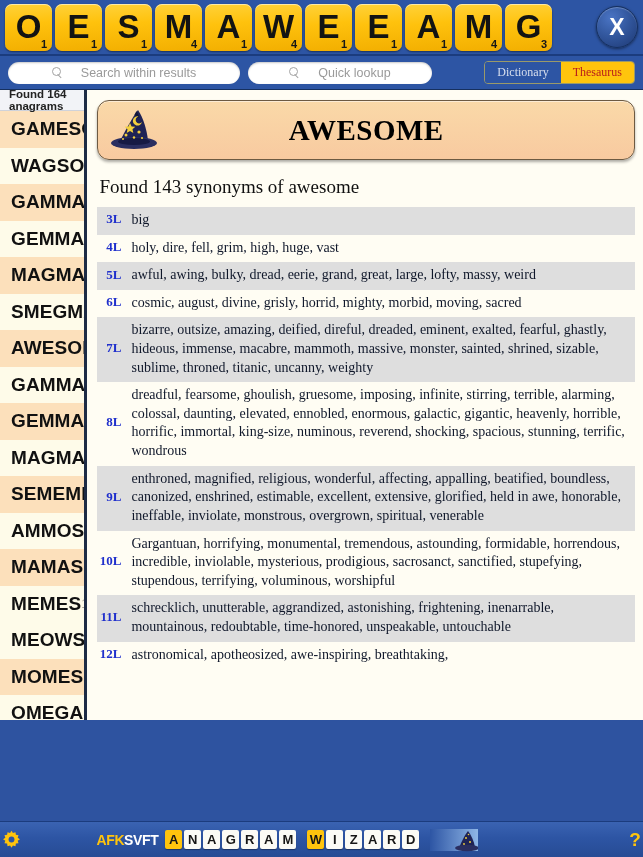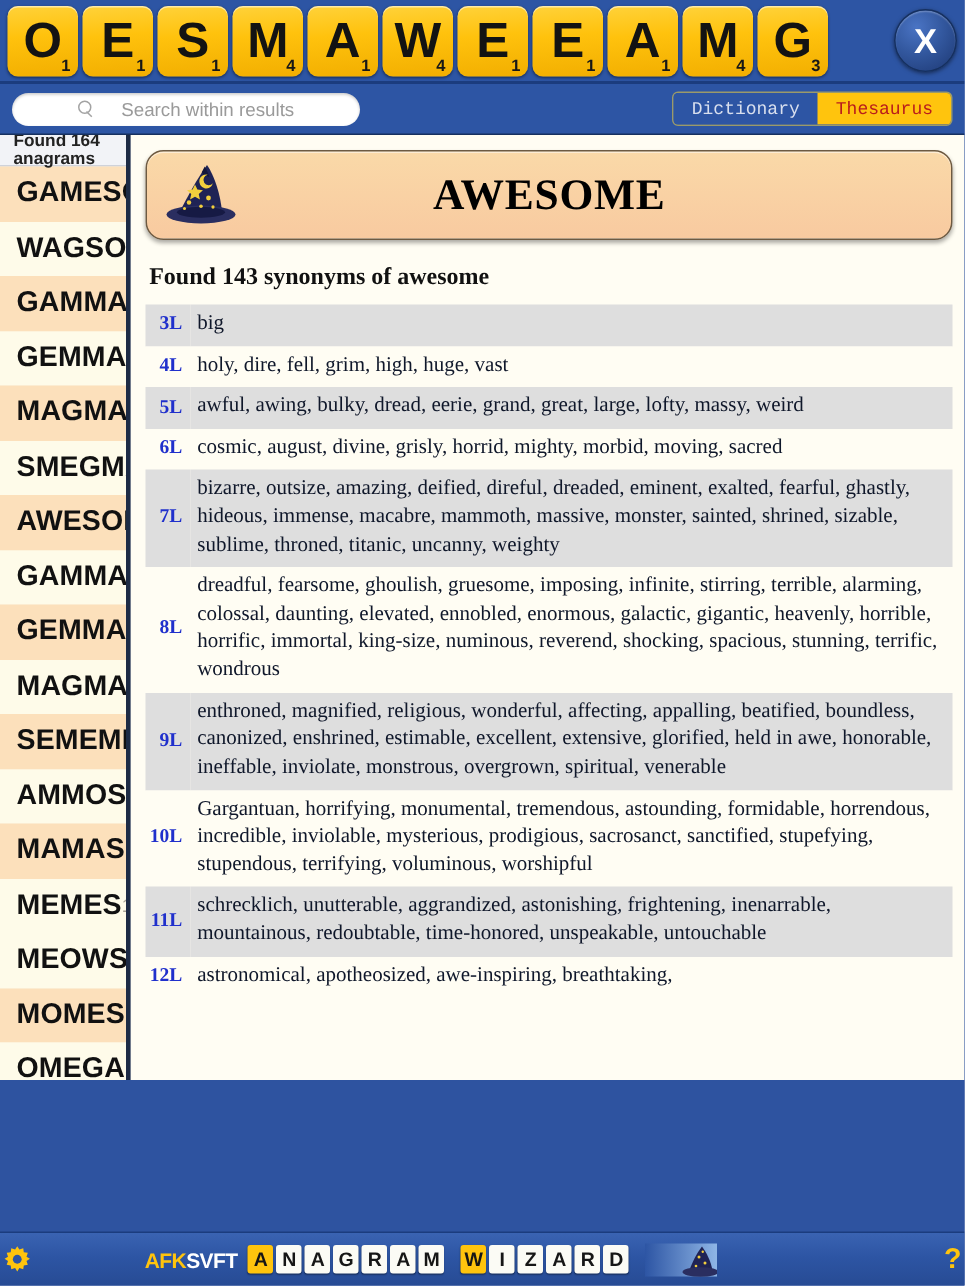--- a/index.html
+++ b/index.html
@@ -78,21 +78,21 @@
   .magn::after {
     content:""; position:absolute; left:6px; top:7px; width:4.5px; height:1.4px;
     background:#a3a3a3; transform: rotate(45deg); transform-origin: 0 0;
   }
   .seg {
     margin-left: auto; display: flex; height: 23px;
     border: 1px solid #9a9a6a; border-radius: 4px; overflow: hidden;
   }
   .seg div {
     display: flex; align-items: center; justify-content: center;
-    font-size: 12px; padding: 0 12px; font-family: Liberation Mono, monospace;
+    font-size: 12px; padding: 0 12px; font-family: Liberation Serif, serif;
   }
   .seg .off { background: #2d55a4; color: #d8dfee; }
   .seg .on  { background: #ffc40d; color: #b91c1c; }
 
   
   .body { display: flex; height: 630px; }
 
   
   .left { width: 250px; background: #fdf6e3; position: relative;
           border-right: 3px solid #1d2b45; overflow: hidden; }
@@ -125,21 +125,21 @@
     display: flex; align-items: center; position: relative;
   }
   .hat { width: 52px; height: 46px; margin-left: 10px; flex: 0 0 auto; }
   .hw-text {
     position: absolute; left: 0; right: 0; text-align: center;
     font-family: "Liberation Serif", serif;
     font-size: 29px; font-weight: bold; color: #000; letter-spacing: .5px;
   }
   .foundline {
     font-family: "Liberation Serif", serif;
-    font-size: 16px; font-weight: bold; color: #111;
+    font-size: 19px; font-weight: normal; color: #111;
     margin: 16px 0 9px 2px;
   }
   .syn { width: 100%; border-collapse: collapse; }
   .syn tr.g { background: #dedede; }
   .syn tr.w { background: #fffdf3; }
   .syn td.len {
     width: 30px; text-align: right; padding: 1px 6px 4px 2px;
     vertical-align: middle;
     font-family: "Liberation Serif", serif;
     font-size: 13px; font-weight: bold; color: #2030cc;
@@ -236,20 +236,24 @@
     </div>
     <div class="closebtn">
       <span>X</span>
     </div>
   </div>
 
   <div class="searchbar">
     <div class="sfield a">
       <span class="magn"></span>
       <span>Search within results</span>
+    </div>
+    <div class="sfield b">
+      <span class="magn"></span>
+      <span>Quick lookup</span>
     </div>
     <div class="seg">
       <div class="off">Dictionary</div>
       <div class="on">Thesaurus</div>
     </div>
   </div>
 
   <div class="body">
 
     <div class="left">

